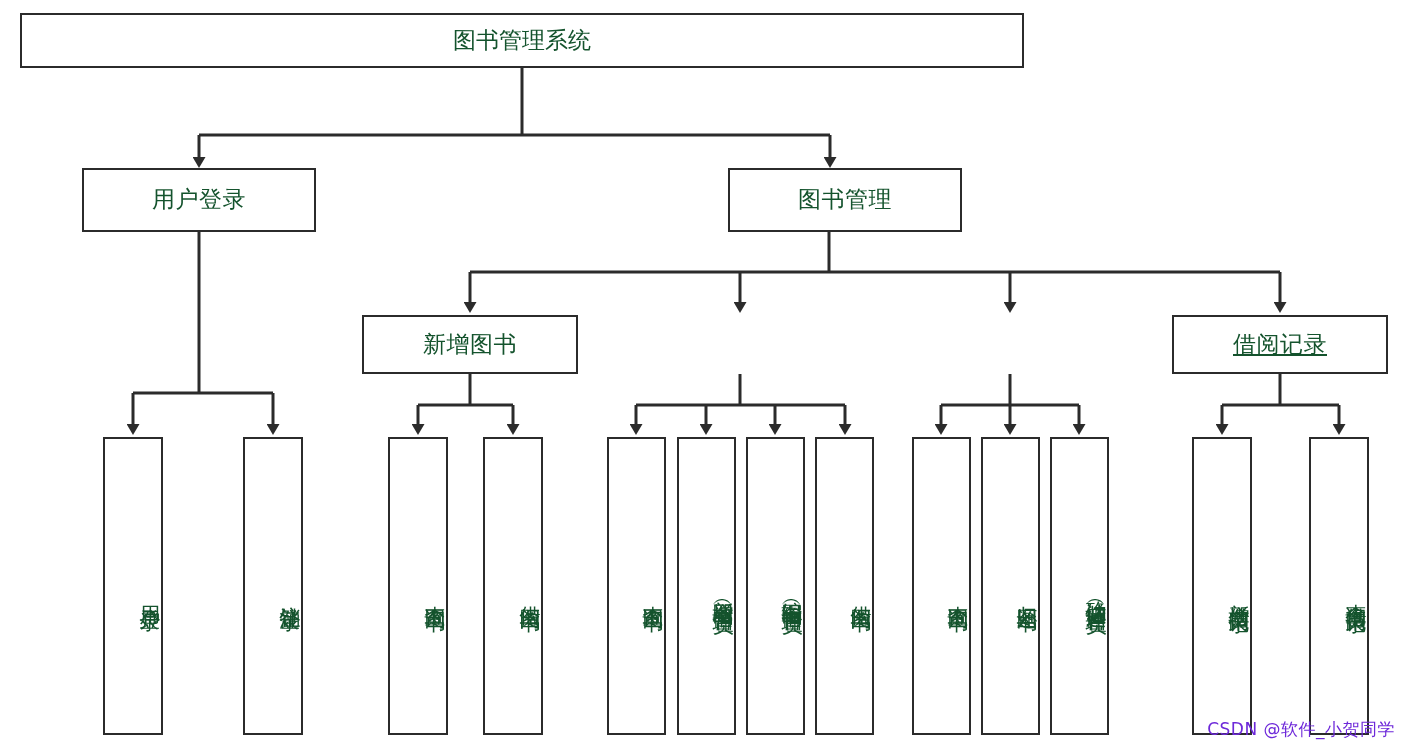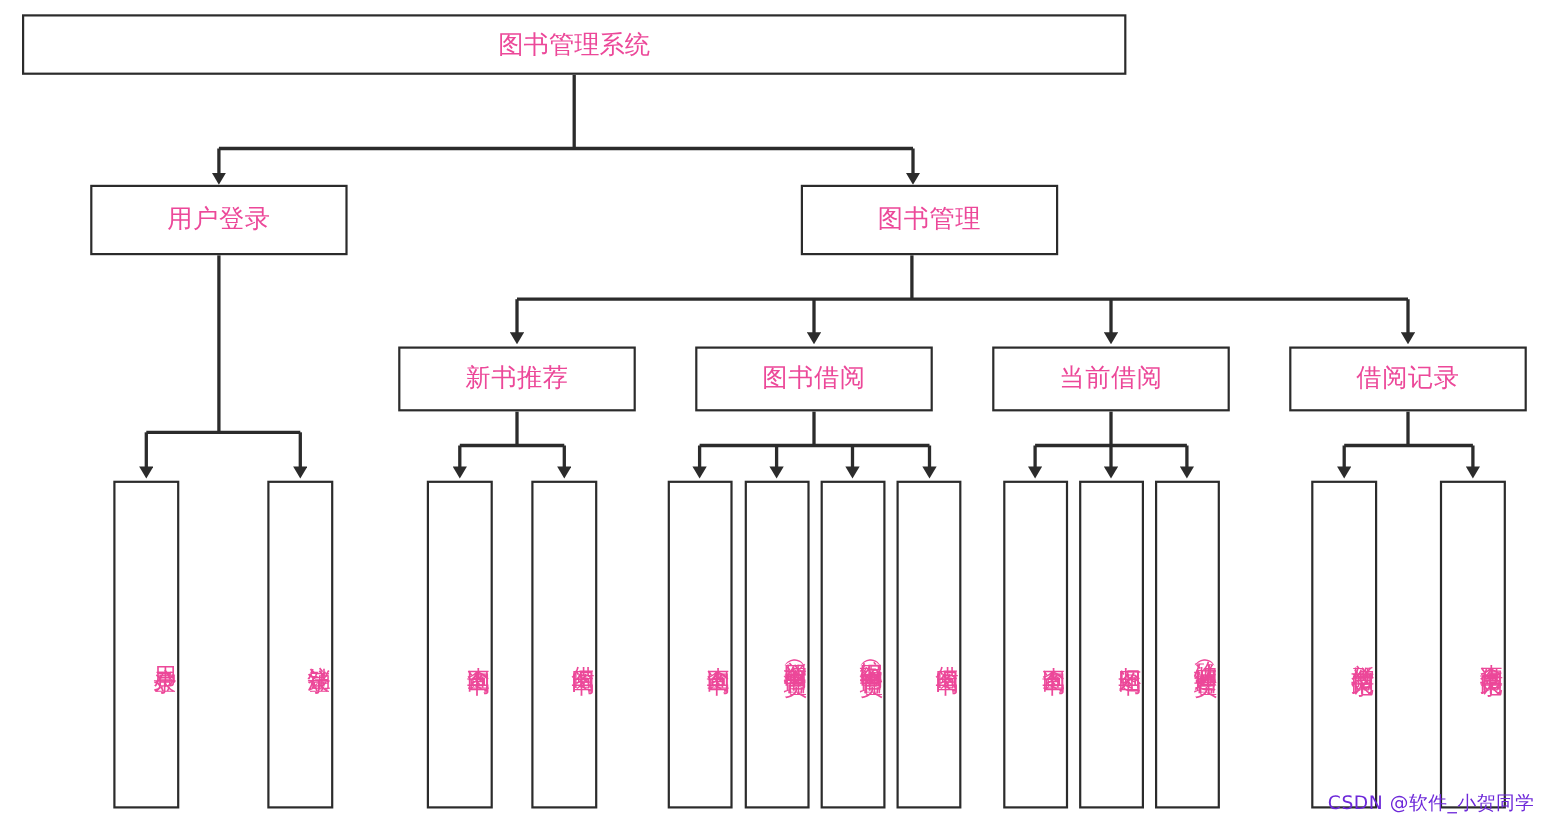--- a/index.html
+++ b/index.html
@@ -26,21 +26,21 @@
     pointer-events: none;
   }
   .node {
     position: absolute;
     box-sizing: border-box;
     background: #ffffff;
     border: 2px solid #2b2b2b;
     display: flex;
     align-items: center;
     justify-content: center;
-    color: #ec4899;
+    color: #14532d;
     text-align: right;
   }
   .node.h {
     font-size: 23px;
     letter-spacing: 0.5px;
     line-height: 1.1;
   }
   .node.root {
     font-size: 23px;
   }
@@ -131,29 +131,23 @@
   </div>
 
   <div class="node h" style="left:82px; top:168px; width:234px; height:64px;">
     <span>用户登录</span>
   </div>
   <div class="node h" style="left:712px; top:168px; width:234px; height:64px;margin-left:16px;">
     <span>图书管理</span>
   </div>
 
   <div class="node h" style="left:362px; top:315px; width:216px; height:59px;">
-    <span>新书推荐</span>
+    <span>新增图书</span>
   </div>
-  <div class="node h" style="left:632px; top:315px; width:216px; height:59px;">
-    <span>图书借阅</span>
-  </div>
-  <div class="node h" style="left:902px; top:315px; width:216px; height:59px;">
-    <span>当前借阅</span>
-  </div>
-  <div class="node h" style="left:1172px; top:315px; width:216px; height:59px;">
+  <div class="node h" style="left:1172px; top:315px; width:216px; height:59px;text-decoration:underline;">
     <span>借阅记录</span>
   </div>
 
   <div class="node leaf" style="left:103px; top:437px; width:60px; height:298px;">
     <span class="vtext">用户登录</span>
   </div>
   <div class="node leaf" style="left:243px; top:437px; width:60px; height:298px;">
     <span class="vtext">注销登录</span>
   </div>
 

